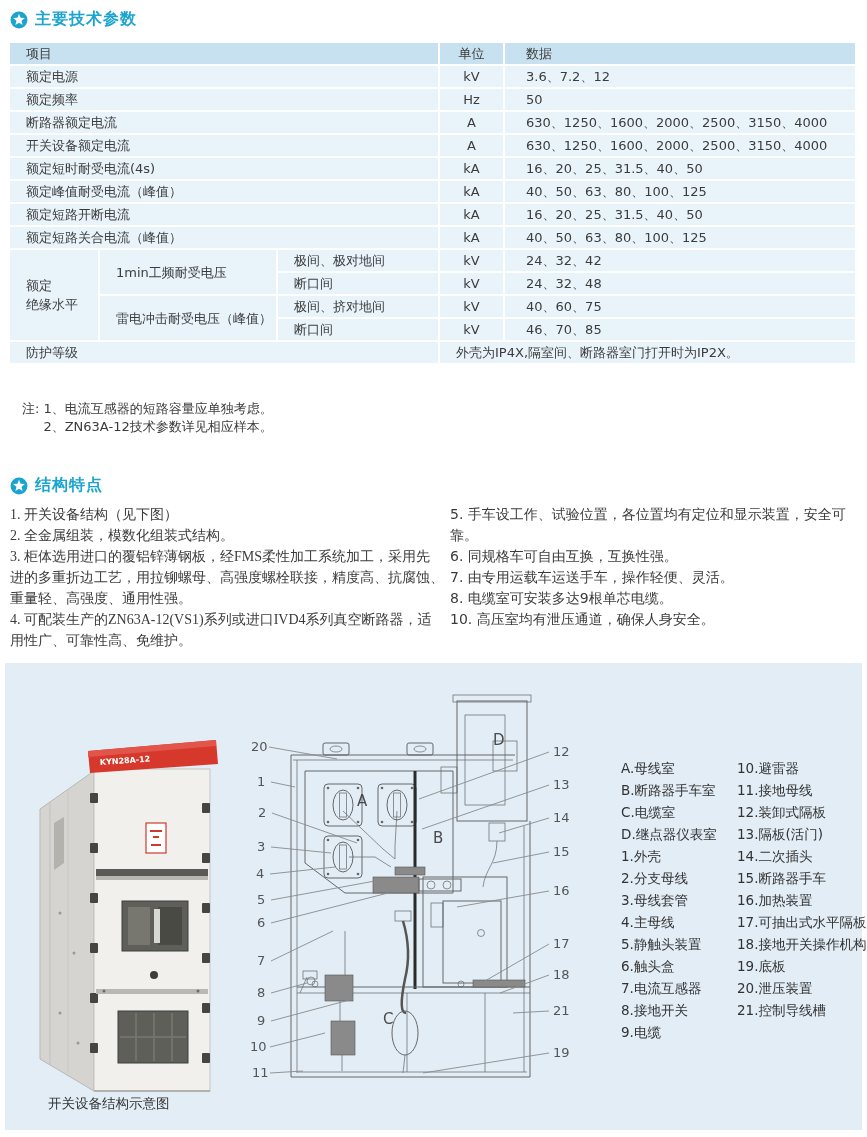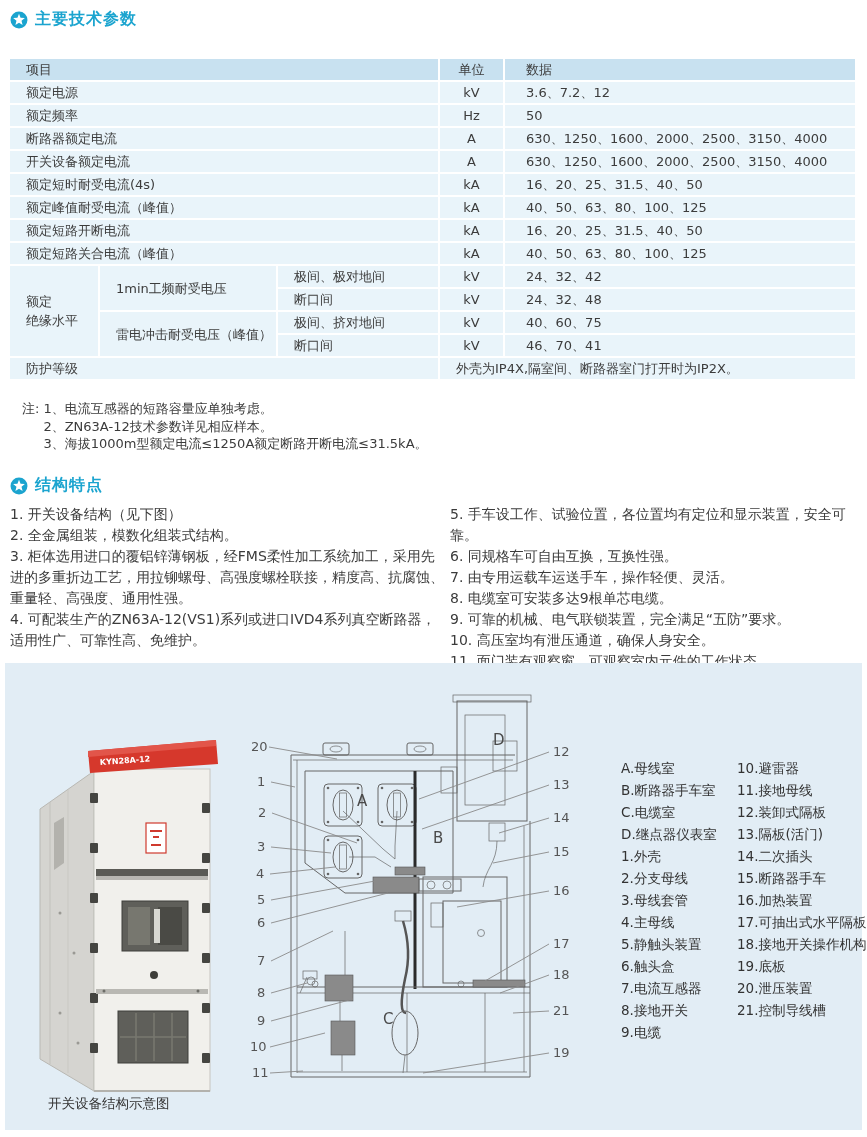--- a/index.html
+++ b/index.html
@@ -46,21 +46,21 @@
 <body>
 
 <div class="abs sec-hdr" style="left:10px;top:9px;">
   <svg width="18" height="18" viewBox="0 0 17 17">
     <circle cx="8.5" cy="8.5" r="8" fill="#1ba4cf"></circle>
     <polygon fill="#ffffff" points="8.5,2.7 9.97,6.48 14.02,6.71 10.88,9.27 11.91,13.19 8.5,11.0 5.09,13.19 6.12,9.27 2.98,6.71 7.03,6.48"></polygon>
   </svg>
   <span>主要技术参数</span>
 </div>
 
-<table class="params abs" style="left:8px;top:57px;">
+<table class="params abs" style="left:8px;top:41px;">
   <colgroup>
       <col style="width:90px">
       <col style="width:178px">
       <col style="width:162px">
       <col style="width:65px">
       <col style="width:352px">
     </colgroup>
   <tbody>
       <tr class="hdr">
     <td colspan="3">项目</td>
@@ -122,60 +122,57 @@
   </tr>
   <tr>
     <td rowspan="2">雷电冲击耐受电压（峰值）</td>
     <td>极间、挤对地间</td>
     <td class="unit">kV</td>
     <td class="data">40、60、75</td>
   </tr>
   <tr>
     <td>断口间</td>
     <td class="unit">kV</td>
-    <td class="data">46、70、41</td>
+    <td class="data">46、70、85</td>
   </tr>
   <tr>
     <td colspan="3">防护等级</td>
     <td colspan="2">外壳为IP4X,隔室间、断路器室门打开时为IP2X。</td>
   </tr>
 </tbody>
   </table>
 
 <div class="abs notes" style="left:22px;top:400px;width:800px;">
   <div class="note-label">注:</div>
   <div>
       <div>1、电流互感器的短路容量应单独考虑。</div>
       <div>2、ZN63A-12技术参数详见相应样本。</div>
-      <div>3、海拔1000m型额定电流≤1250A额定断路开断电流≤31.5kA。</div>
     </div>
 </div>
 
 <div class="abs sec-hdr" style="left:10px;top:475px;text-align:center;">
   <svg width="18" height="18" viewBox="0 0 17 17">
     <circle cx="8.5" cy="8.5" r="8" fill="#1ba4cf"></circle>
     <polygon fill="#ffffff" points="8.5,2.7 9.97,6.48 14.02,6.71 10.88,9.27 11.91,13.19 8.5,11.0 5.09,13.19 6.12,9.27 2.98,6.71 7.03,6.48"></polygon>
   </svg>
   <span>结构特点</span>
 </div>
 
-<div class="abs feature-col" style="left:10px;top:504px;width:434px;">
+<div class="abs feature-col" style="left:10px;top:504px;width:434px;font-family:Liberation Serif, serif;">
     <div>1. 开关设备结构（见下图）</div>
     <div>2. 全金属组装，模数化组装式结构。</div>
     <div>3. 柜体选用进口的覆铝锌薄钢板，经FMS柔性加工系统加工，采用先进的多重折边工艺，用拉铆螺母、高强度螺栓联接，精度高、抗腐蚀、重量轻、高强度、通用性强。</div>
     <div>4. 可配装生产的ZN63A-12(VS1)系列或进口IVD4系列真空断路器，适用性广、可靠性高、免维护。</div>
   </div>
 <div class="abs feature-col" style="left:450px;top:504px;width:414px;">
     <div>5. 手车设工作、试验位置，各位置均有定位和显示装置，安全可靠。</div>
     <div>6. 同规格车可自由互换，互换性强。</div>
     <div>7. 由专用运载车运送手车，操作轻便、灵活。</div>
     <div>8. 电缆室可安装多达9根单芯电缆。</div>
-    <div>9. 可靠的机械、电气联锁装置，完全满足“五防”要求。</div>
     <div>10. 高压室均有泄压通道，确保人身安全。</div>
-    <div>11. 面门装有观察窗，可观察室内元件的工作状态。</div>
   </div>
 
 <div class="abs panel">
 
   <svg class="abs" style="left:25px;top:50px;" width="220" height="385" viewBox="0 0 220 385">
 
     <polygon points="10,96 64,58 64,378 10,346" fill="#d5d4d0" stroke="#b9b8b3" stroke-width="1"></polygon>
     <line x1="20" y1="89" x2="20" y2="351" stroke="#c2c1bc" stroke-width="1"></line>
     <line x1="38" y1="77" x2="38" y2="360" stroke="#c9c8c3" stroke-width="1"></line>
     <polygon points="24,110 34,104 34,150 24,157" fill="#b3b2ad"></polygon>

